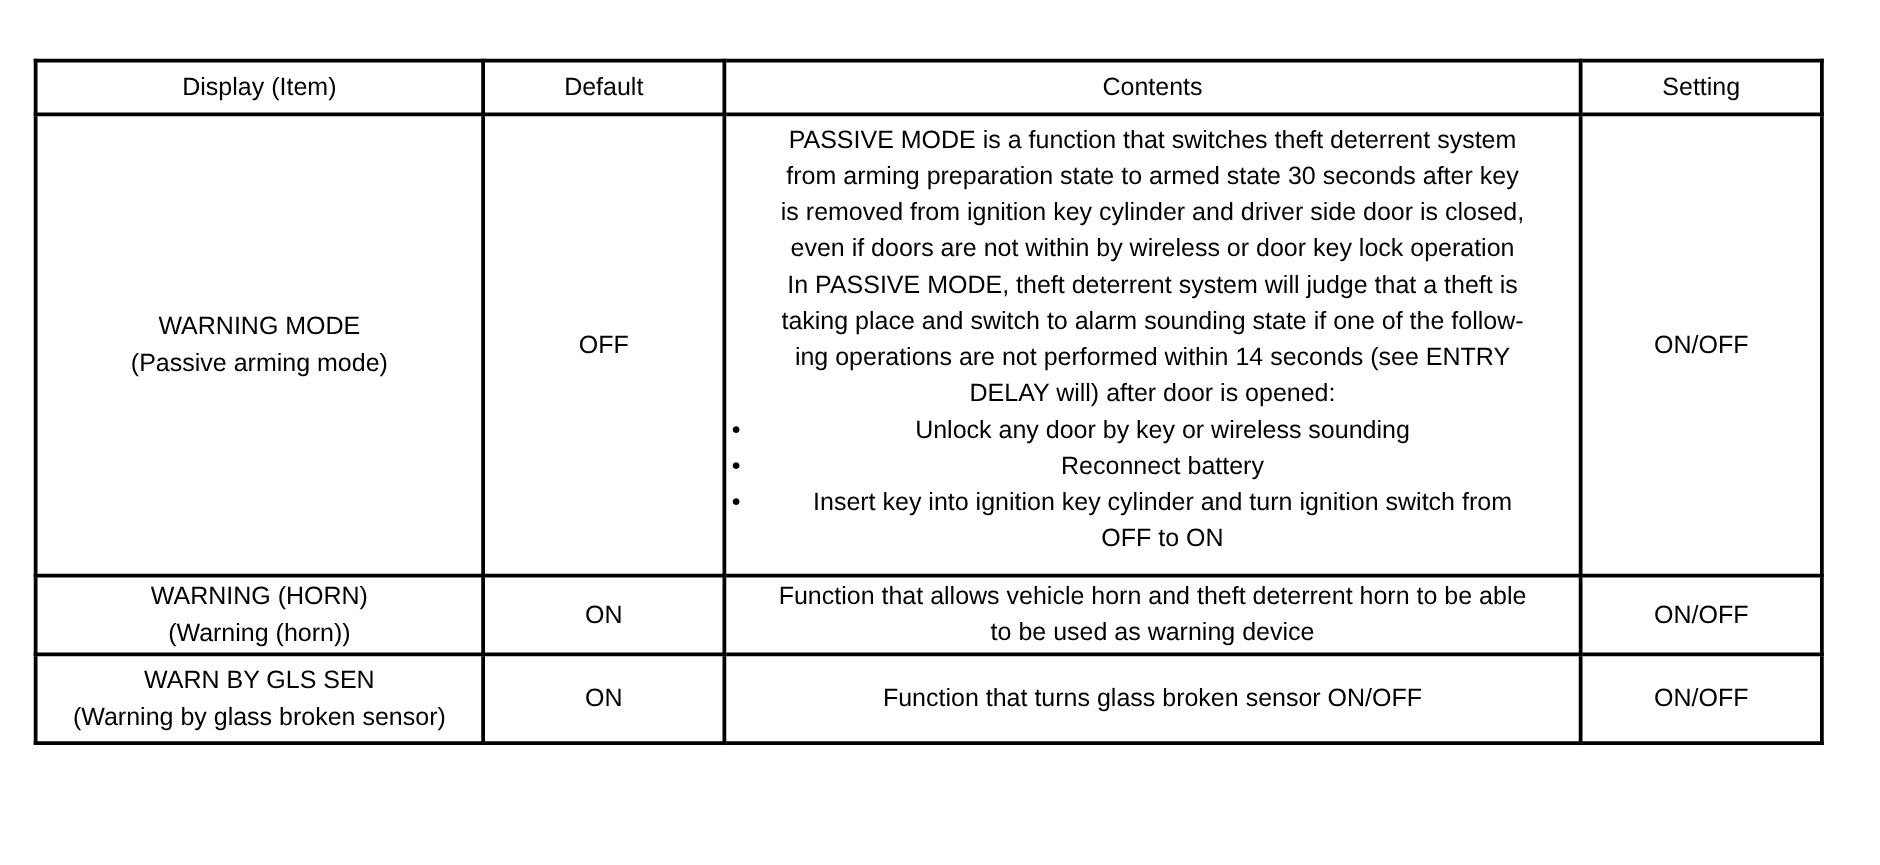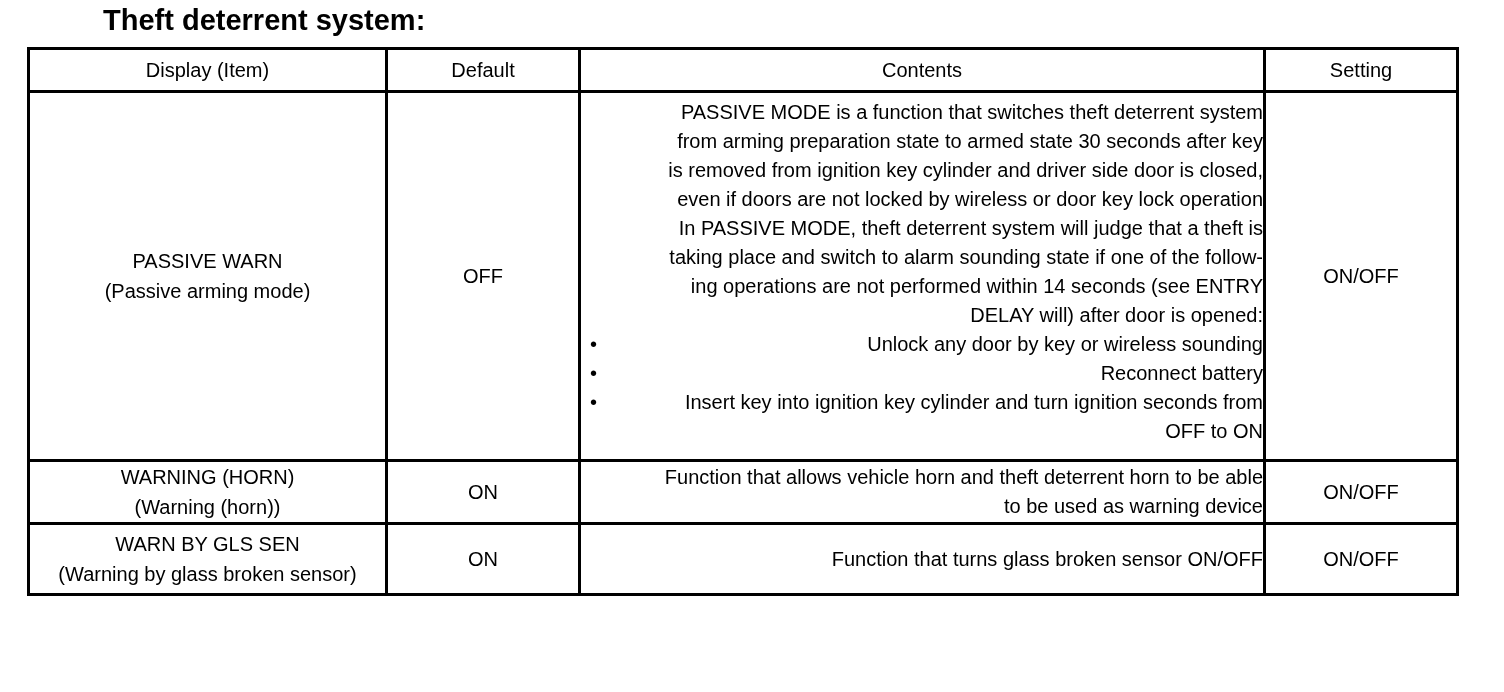--- a/index.html
+++ b/index.html
@@ -44,80 +44,79 @@
     padding: 0;
     overflow: hidden;
   }
   tr.r-header { height: 43px; }
   tr.r-0 { height: 369px; }
   tr.r-1 { height: 54px; }
   tr.r-2 { height: 70px; }
   tr.r-3 { height: 71px; margin-left: 48px; }
   .c-center { text-align: center; }
   .c-contents {
-    text-align: right;
+    text-align: center;
     padding: 4px 8px 4px 11px;
   }
   .c-contents.v-top { vertical-align: top; padding-top: 5px; }
   .line { line-height: 29px; white-space: nowrap; }
   .item-line { line-height: 30px; white-space: nowrap; }
   .bullet-row { display: flex; line-height: 29px; }
   .bullet-dot { width: 16px; flex: none; }
   .bullet-text { flex: 1; }
 </style>
 </head>
 <body>
 
 <div class="page">
 
-  <div class="doc-title">Theft deterrent system:</div>
 
   <table class="settings-table">
     <colgroup>
       <col style="width:358px">
       <col style="width:193px">
       <col style="width:685px">
       <col style="width:193px">
     </colgroup>
 
     <tbody>
         <tr class="r-header">
       <th class="c-center">Display (Item)</th>
       <th class="c-center">Default</th>
       <th class="c-center">Contents</th>
       <th class="c-center">Setting</th>
     </tr>
 
     <tr class="r-0">
       <td class="c-center">
-        <div class="item-line">PASSIVE WARN</div>
+        <div class="item-line">WARNING MODE</div>
         <div class="item-line">(Passive arming mode)</div>
       </td>
       <td class="c-center">OFF</td>
       <td class="c-contents v-top">
         <div class="line">PASSIVE MODE is a function that switches theft deterrent system</div>
         <div class="line">from arming preparation state to armed state 30 seconds after key</div>
         <div class="line">is removed from ignition key cylinder and driver side door is closed,</div>
-        <div class="line">even if doors are not locked by wireless or door key lock operation</div>
+        <div class="line">even if doors are not within by wireless or door key lock operation</div>
         <div class="line">In PASSIVE MODE, theft deterrent system will judge that a theft is</div>
         <div class="line">taking place and switch to alarm sounding state if one of the follow-</div>
         <div class="line">ing operations are not performed within 14 seconds (see ENTRY</div>
         <div class="line">DELAY will) after door is opened:</div>
         <div class="bullet-row">
           <span class="bullet-dot">•</span>
           <span class="bullet-text">Unlock any door by key or wireless sounding</span>
         </div>
         <div class="bullet-row">
           <span class="bullet-dot">•</span>
           <span class="bullet-text">Reconnect battery</span>
         </div>
         <div class="bullet-row">
           <span class="bullet-dot">•</span>
           <span class="bullet-text">
-            <div class="line">Insert key into ignition key cylinder and turn ignition seconds from</div>
+            <div class="line">Insert key into ignition key cylinder and turn ignition switch from</div>
             <div class="line">OFF to ON</div>
           </span>
         </div>
       </td>
       <td class="c-center">ON/OFF</td>
     </tr>
 
     <tr class="r-1">
       <td class="c-center">
         <div class="item-line">WARNING (HORN)</div>

